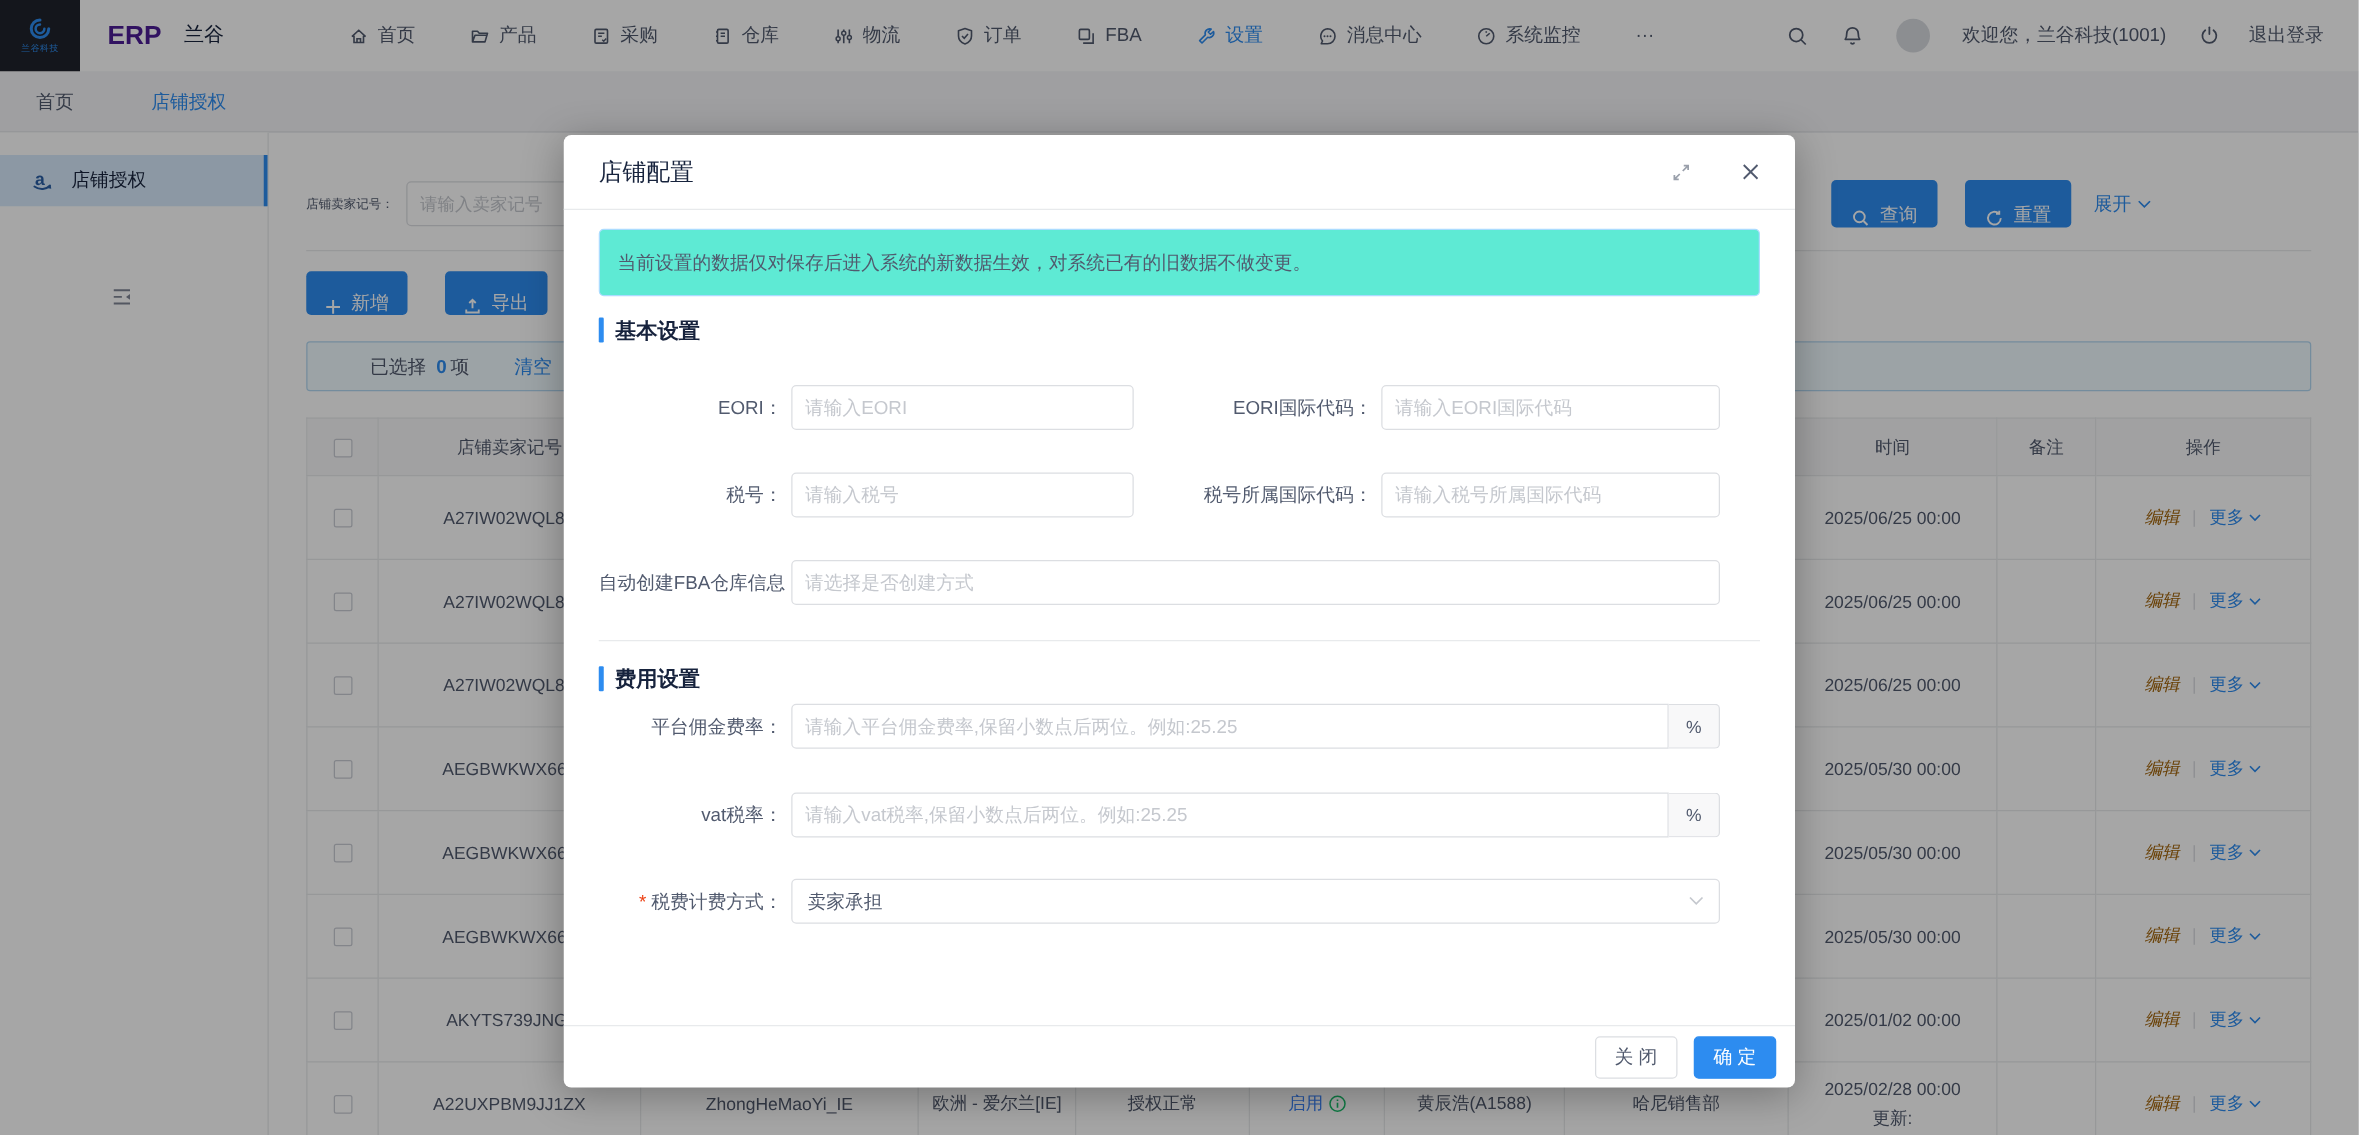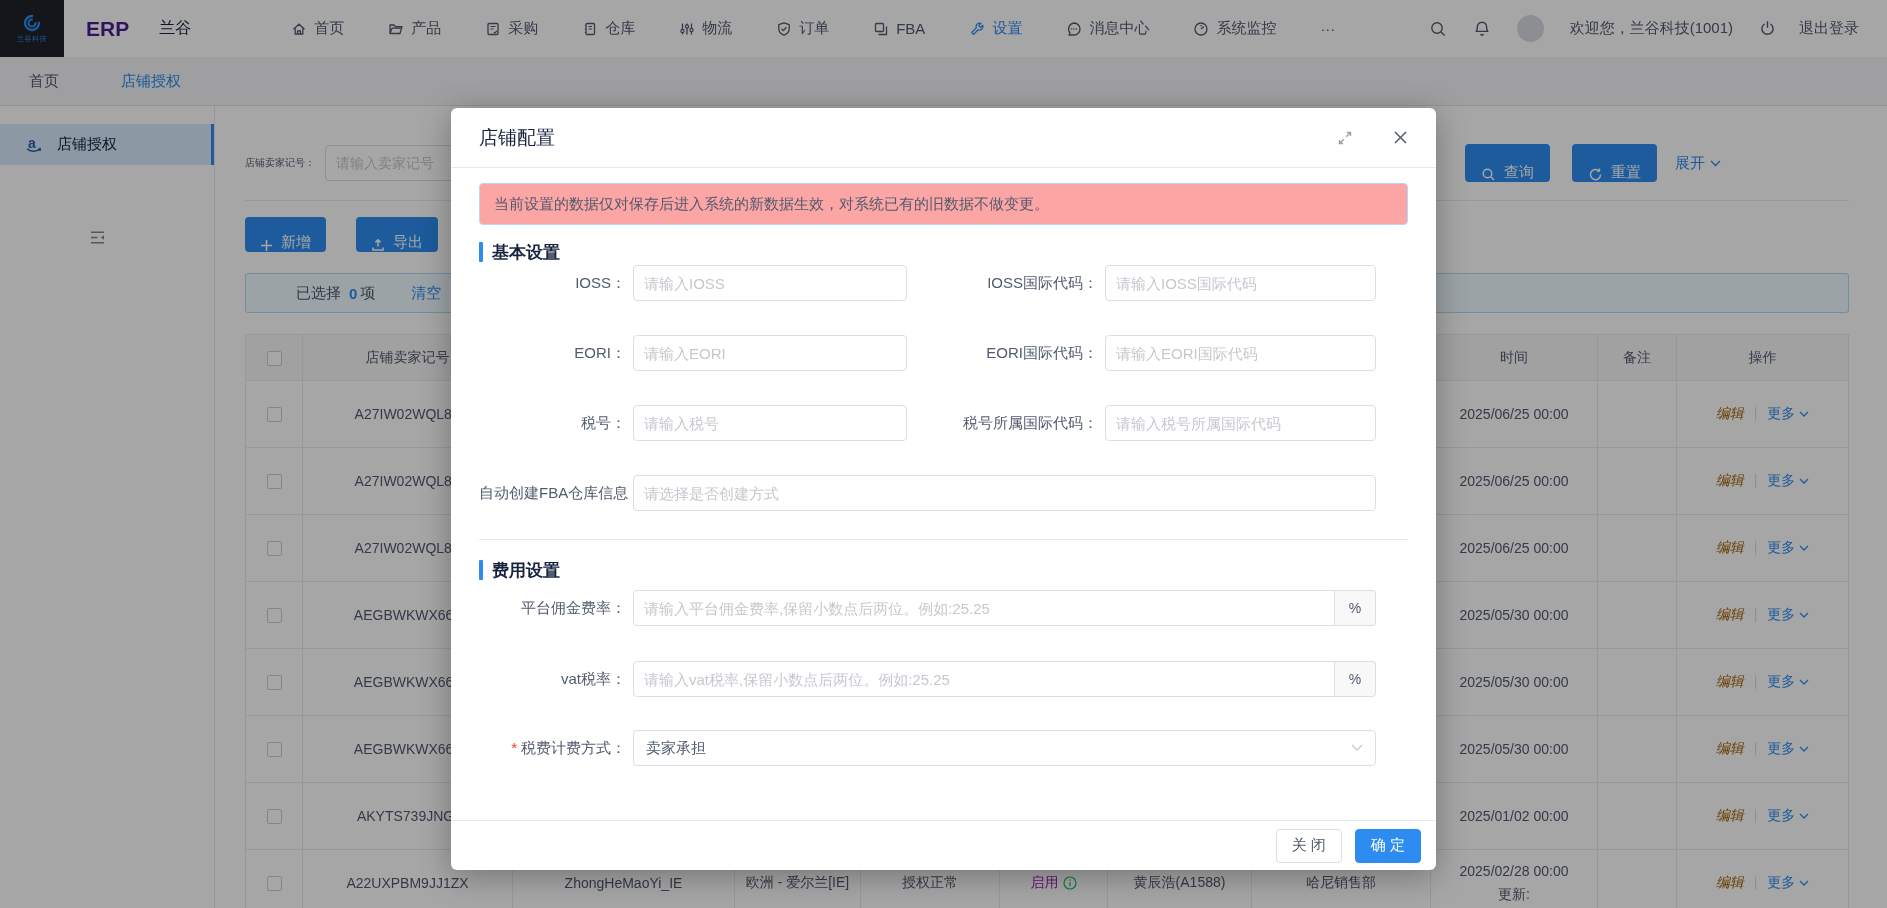--- a/index.html
+++ b/index.html
@@ -5,21 +5,21 @@
   * { margin:0; padding:0; box-sizing:border-box; }
   html,body { width:1887px; height:908px; overflow:hidden; }
   body { font-family:"Liberation Sans","DejaVu Sans",sans-serif; background:#fff; position:relative; color:#515a6e; }
   svg { display:block; }
 
   
   .nav { height:57px; display:flex; align-items:center; background:#fff; }
   .logo-block { width:64px; height:57px; background:#20232b; display:flex; flex-direction:column; align-items:center; justify-content:center; gap:2px; }
   .logo-badge { font-size:7px; color:#2d8cf0; letter-spacing:.5px; }
   .nav-erp { font-size:21px; font-weight:bold; color:#4c1d95; margin-left:22px; }
-  .nav-brand { font-size:16px; color:#17233d; margin-left:30px; }
+  .nav-brand { font-size:16px; color:#17233d; margin-left:18px; }
   .nav-items { display:flex; margin-left:100px; gap:44px; align-items:center; }
   .nav-item { display:flex; gap:7px; align-items:center; font-size:15px; color:#515a6e; cursor:pointer; white-space:nowrap; }
   .nav-item.active { color:#2d8cf0; }
   .nav-right { margin-left:auto; display:flex; align-items:center; gap:26px; padding-right:28px; }
   .avatar { width:27px; height:27px; border-radius:50%; background:#d7dadf; }
   .welcome { font-size:15px; color:#515a6e; white-space:nowrap; }
   .logout { display:flex; align-items:center; gap:23px; font-size:15px; color:#515a6e; cursor:pointer; white-space:nowrap; }
 
   
   .tabbar { height:49px; background:#f4f5f7; border-bottom:1px solid #e2e4e8; display:flex; align-items:center; padding-left:29px; }
@@ -51,32 +51,32 @@
 
   .grid-wrap { margin-top:21px; margin-right:39px; }
   table { border-collapse:collapse; table-layout:fixed; width:1603px; font-size:14px; color:#515a6e; background:#fff; }
   th,td { border:1px solid #e8eaec; text-align:center; overflow:hidden; white-space:nowrap; }
   th { height:46px; background:#f8f8f9; font-weight:normal; }
   td { height:67px; }
   .cb { display:inline-block; width:15px; height:15px; border:1px solid #c9ccd4; border-radius:2px; background:#fff; vertical-align:middle; cursor:pointer; }
   .op-link { color:#a16207; cursor:pointer;font-style:italic; }
   .op-sep { color:#dcdee2; margin:0 10px; }
   .more-wrap { color:#2d8cf0; cursor:pointer; display:inline-flex; align-items:center; gap:4px; }
-  .enable-green { color:#a21caf; display:inline-flex; align-items:center; gap:4px; justify-content:center; }
+  .enable-green { color:#3b82f6; display:inline-flex; align-items:center; gap:4px; justify-content:center; }
   .t2 { margin-top:7px; }
 
   
   .overlay { position:absolute; inset:0; background:rgba(0,0,0,.35); z-index:50; }
   .modal { position:absolute; left:451px; top:108px; width:985px; height:762px; background:#fff; border-radius:6px; z-index:100; box-shadow:0 6px 32px rgba(0,0,0,.3); display:flex; flex-direction:column; }
   .m-head { height:60px; border-bottom:1px solid #e8eaec; display:flex; align-items:center; padding:0 28px; flex:none; }
   .m-title { font-size:19px; color:#17233d; }
   .m-icons { margin-left:auto; display:flex; gap:40px; align-items:center; }
   .m-icons span { cursor:pointer; }
   .m-body { padding:15px 28px 0; flex:1; }
-  .alert { background:#fca5a5; border:1px solid #abdcff; border-radius:4px; height:42px; display:flex; align-items:center; padding:0 14px; font-size:15px; color:#515a6e; }
+  .alert { background:#5eead4; border:1px solid #abdcff; border-radius:4px; height:54px; display:flex; align-items:center; padding:0 14px; font-size:15px; color:#515a6e; }
   .section { display:flex; align-items:center; gap:9px; margin-top:17px; height:20px; }
   .section .bar { width:4px; height:20px; background:#2d8cf0; border-radius:1px; }
   .section .txt { font-size:17px; font-weight:bold; color:#17233d; }
   .frow { display:flex; align-items:center; }
   .mt3{margin-top:3px;} .mt34{margin-top:34px;} .mt35{margin-top:35px;} .mt33{margin-top:33px;} .mt10{margin-top:10px;}
   .flabel { width:147px; text-align:right; font-size:15px; color:#515a6e; white-space:nowrap; flex:none; }
   .flabel-r { width:191px; text-align:right; font-size:15px; color:#515a6e; white-space:nowrap; flex:none; }
   .finput { height:36px; border:1px solid #dcdee2; border-radius:4px; padding:0 10px; font-size:15px; color:#515a6e; margin-left:7px; outline:none; }
   .w-left { width:274px; } .w-right { width:271px; } .w-wide { width:743px; } .w-fee { width:702px; border-radius:4px 0 0 4px; }
   .addon { width:41px; height:36px; border:1px solid #dcdee2; border-left:none; border-radius:0 4px 4px 0; background:#f8f8f9; display:flex; align-items:center; justify-content:center; font-size:14px; color:#515a6e; flex:none; }
@@ -503,26 +503,20 @@
   <div class="m-body">
     <div class="alert">
       <span>当前设置的数据仅对保存后进入系统的新数据生效，对系统已有的旧数据不做变更。</span>
     </div>
 
     <div class="section">
       <span class="bar"></span>
       <span class="txt">基本设置</span>
     </div>
 
-    <div class="frow mt3">
-      <span class="flabel">IOSS：</span>
-      <input class="finput w-left" placeholder="请输入IOSS" style="">
-      <span class="flabel-r">IOSS国际代码：</span>
-      <input class="finput w-right" placeholder="请输入IOSS国际代码" style="">
-    </div>
 
     <div class="frow mt34">
       <span class="flabel">EORI：</span>
       <input class="finput w-left" placeholder="请输入EORI" style="">
       <span class="flabel-r">EORI国际代码：</span>
       <input class="finput w-right" placeholder="请输入EORI国际代码" style="">
     </div>
 
     <div class="frow mt34">
       <span class="flabel">税号：</span>

